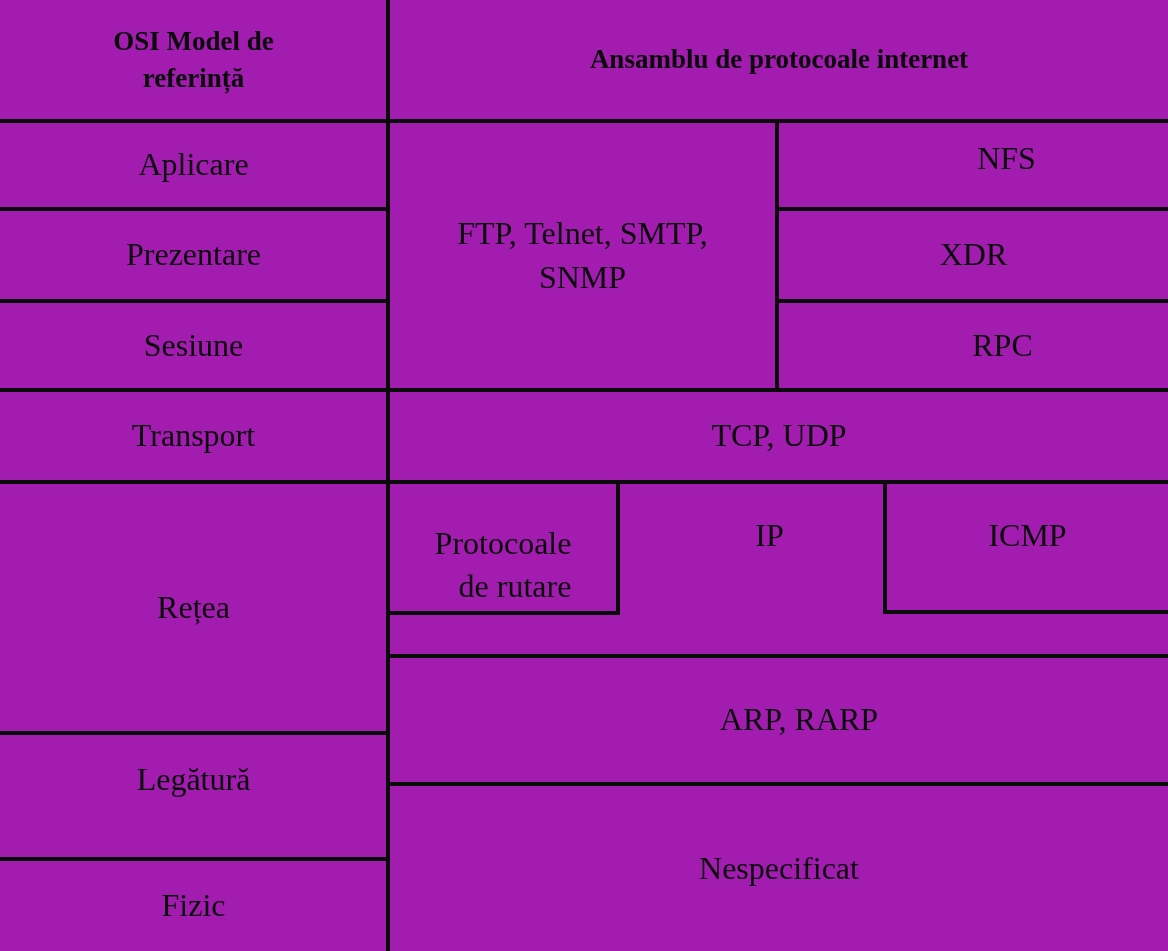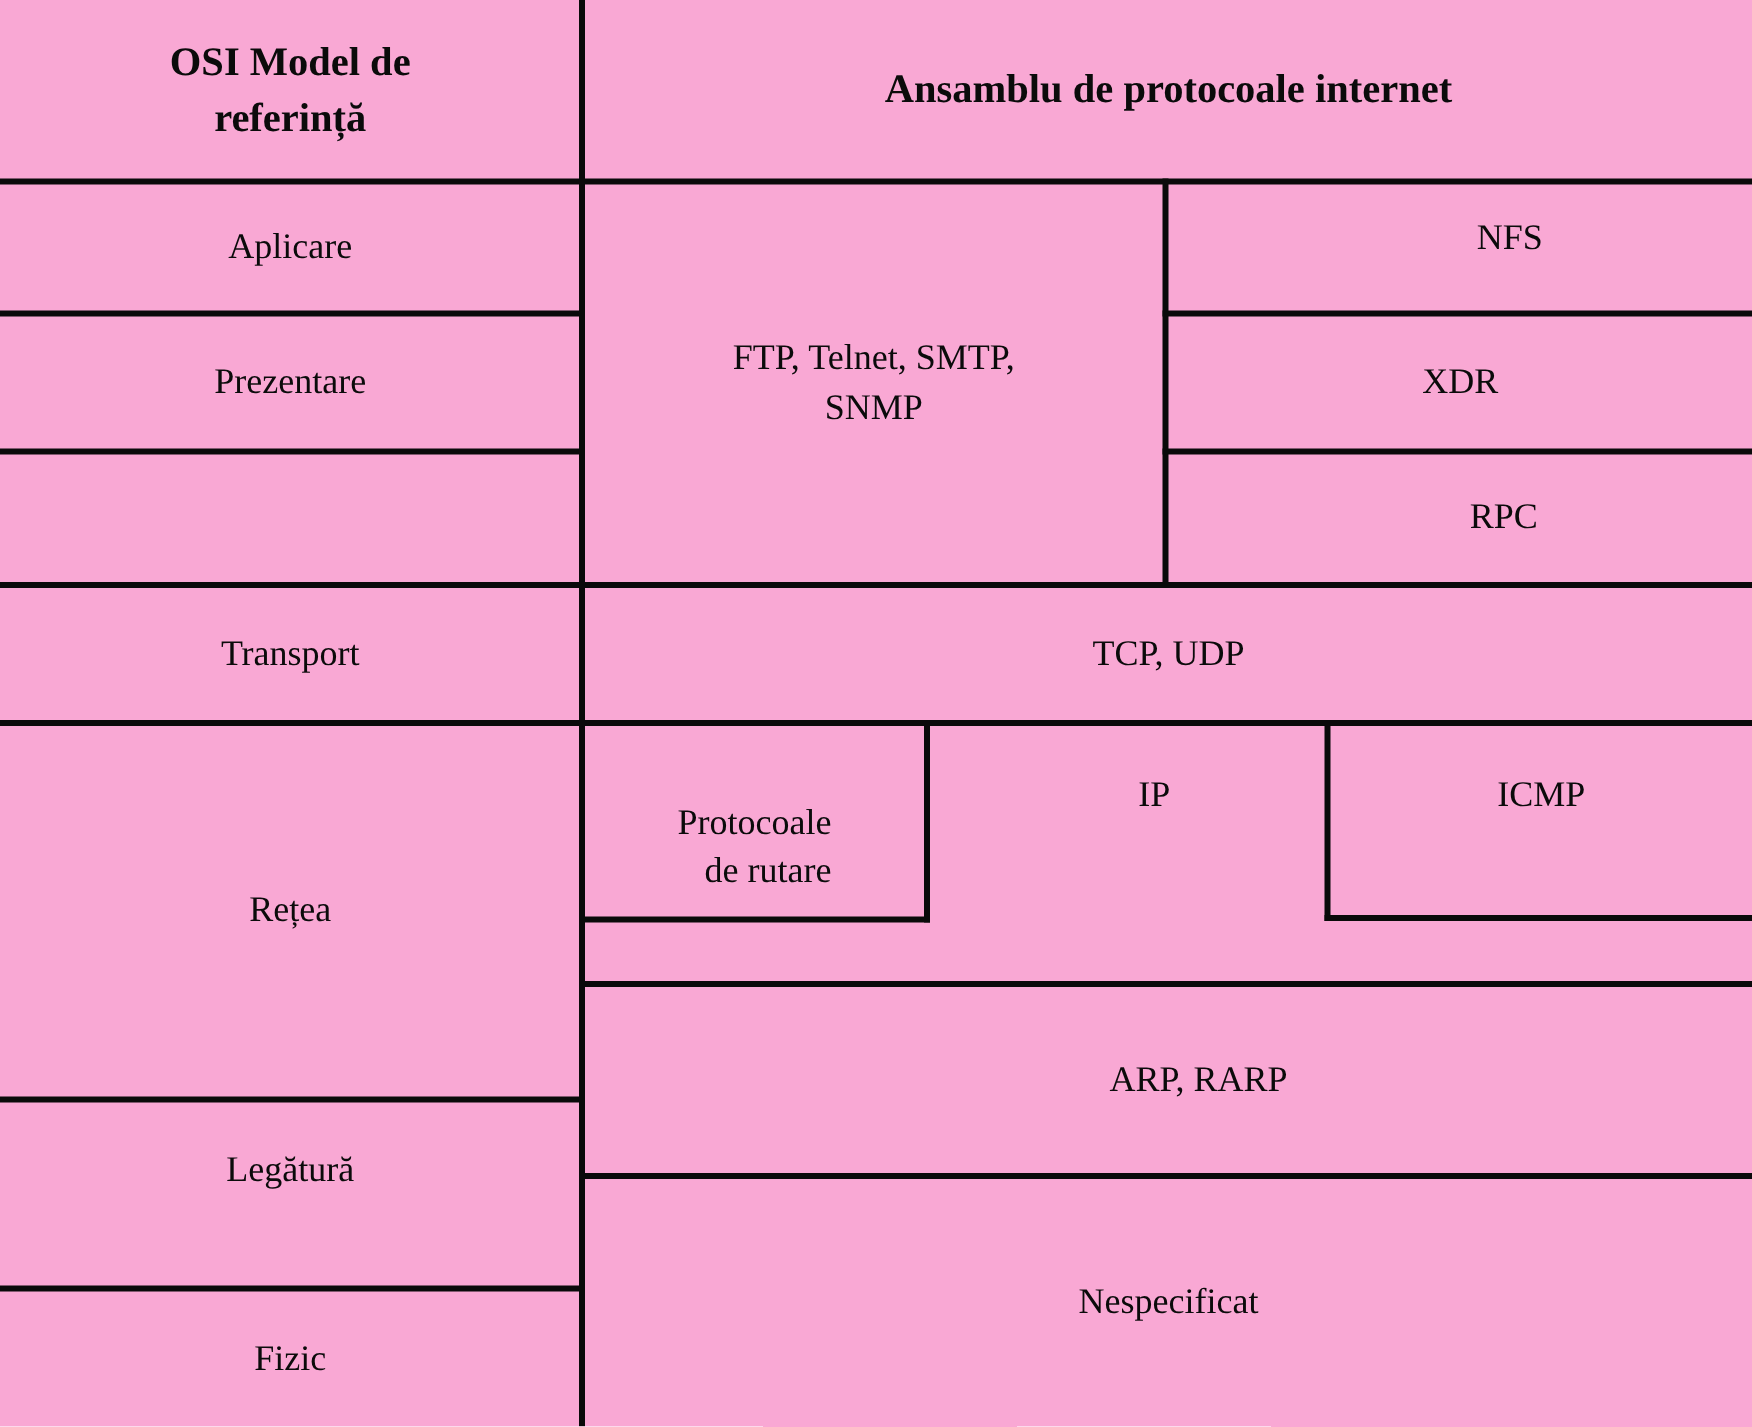--- a/index.html
+++ b/index.html
@@ -4,32 +4,32 @@
 <style>
   html, body {
     margin: 0;
     padding: 0;
     background: #ffffff;
   }
   #stage {
     position: relative;
     width: 1168px;
     height: 951px;
-    background: #f9a8d4;
+    background: #a21caf;
     font-family: "Liberation Serif", "DejaVu Serif", serif;
     color: #0b0b0b;
     overflow: hidden;
   }
   .cell {
     position: absolute;
     display: flex;
     align-items: center;
     justify-content: center;
     text-align: center;
-    font-size: 24px;
+    font-size: 32px;
     line-height: 1.35;
     white-space: pre-line;
     color: #0b0b0b;
   }
   .cell.hdr {
     font-weight: bold;
     font-size: 27px;
   }
   .cell.top-align {
     align-items: flex-start;
@@ -49,20 +49,21 @@
 <body>
 
 <div id="stage">
 
   <div class="cell hdr" style="left:0; top:0; width:387px; height:119px;">OSI Model de
 referință</div>
   <div class="cell hdr" style="left:390px; top:0; width:778px; height:119px;">Ansamblu de protocoale internet</div>
 
   <div class="cell" style="left:0; top:123px; width:387px; height:84px;">Aplicare</div>
   <div class="cell" style="left:0; top:211px; width:387px; height:88px;">Prezentare</div>
+  <div class="cell" style="left:0; top:303px; width:387px; height:85px;">Sesiune</div>
   <div class="cell" style="left:0; top:392px; width:387px; height:88px;">Transport</div>
   <div class="cell" style="left:0; top:484px; width:387px; height:247px;">Rețea</div>
   <div class="cell" style="left:0; top:735px; width:387px; height:122px;"><span class="nudge-up">Legătură</span></div>
   <div class="cell" style="left:0; top:861px; width:387px; height:90px;">Fizic</div>
 
   <div class="cell" style="left:390px; top:123px; width:385px; height:265px;">FTP, Telnet, SMTP,
 SNMP</div>
   <div class="cell" style="left:779px; top:123px; width:389px; height:72px;margin-left:33px;">NFS</div>
   <div class="cell" style="left:779px; top:211px; width:389px; height:88px;">XDR</div>
   <div class="cell" style="left:779px; top:303px; width:447px; height:85px;">RPC</div>

